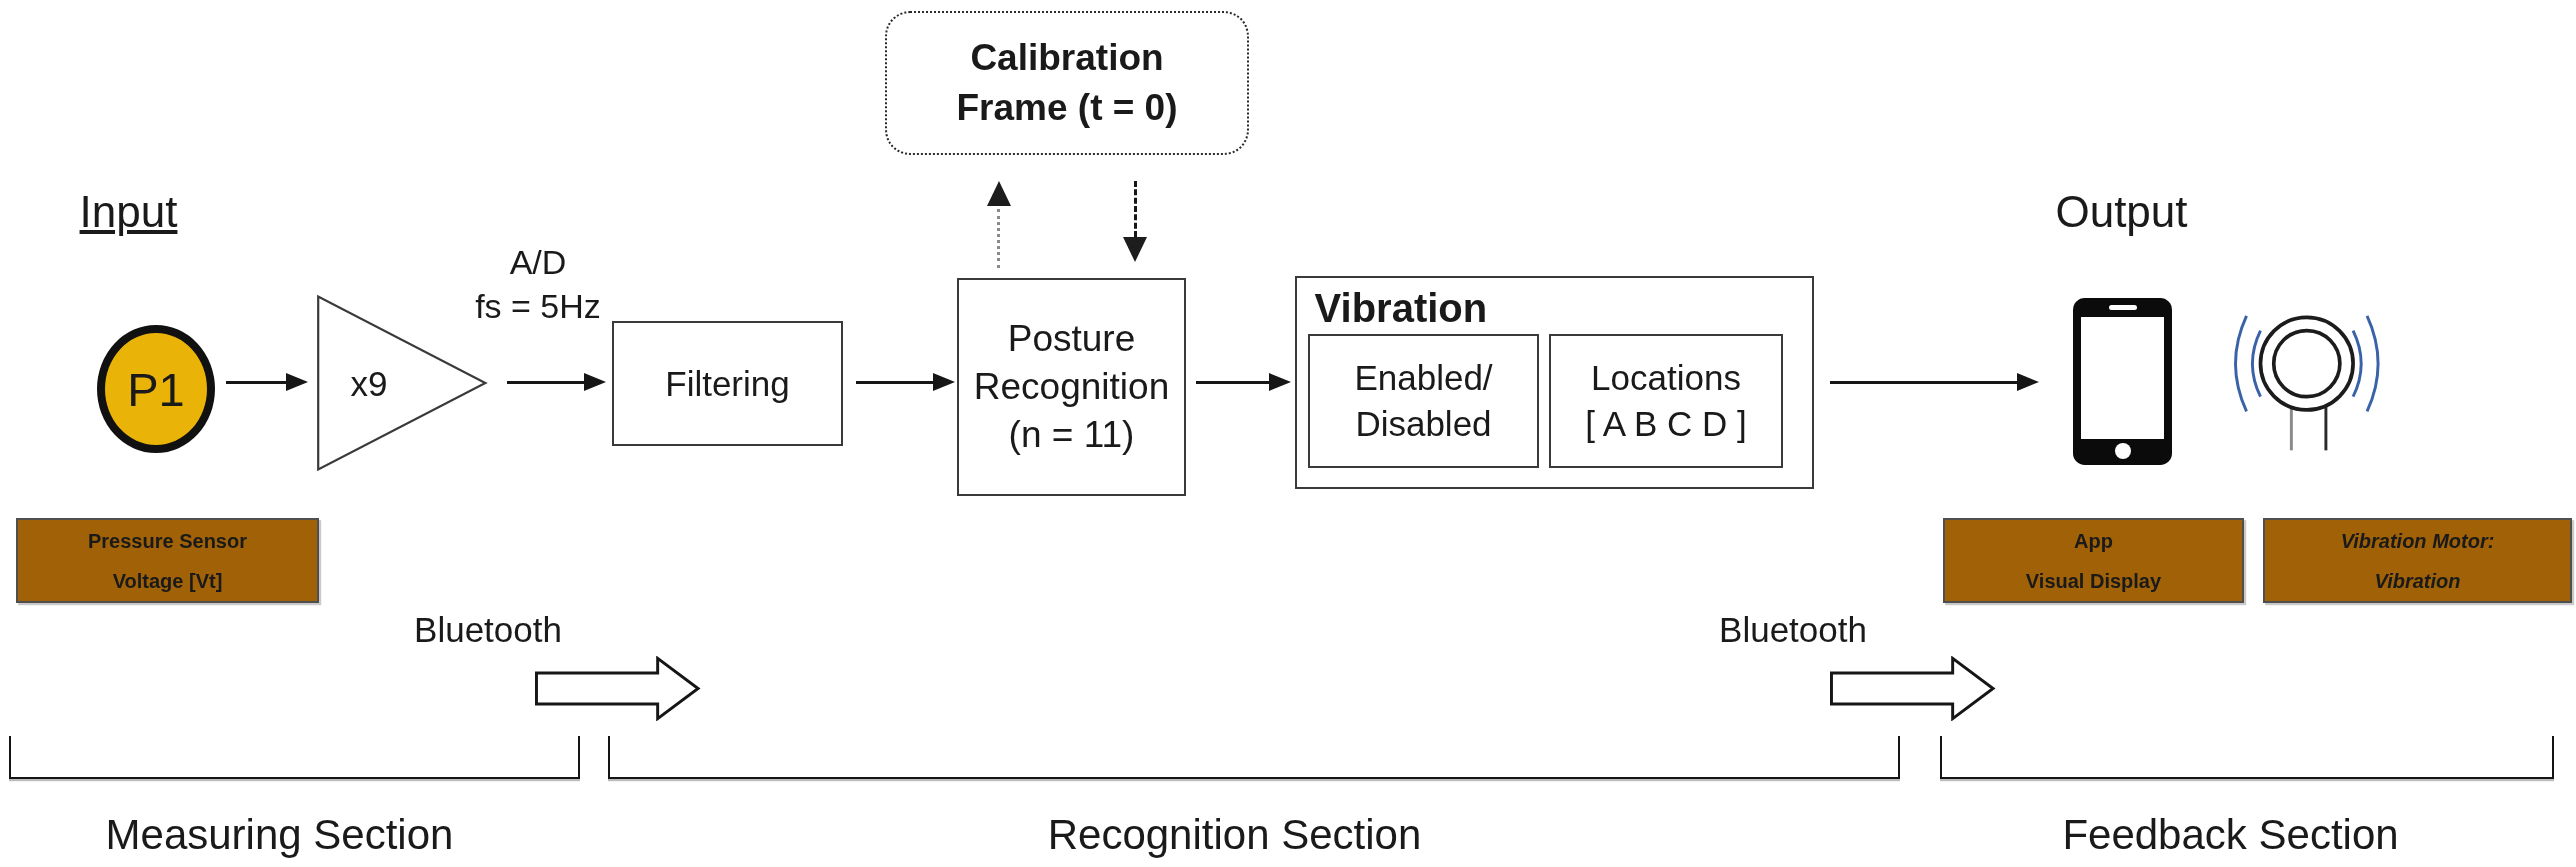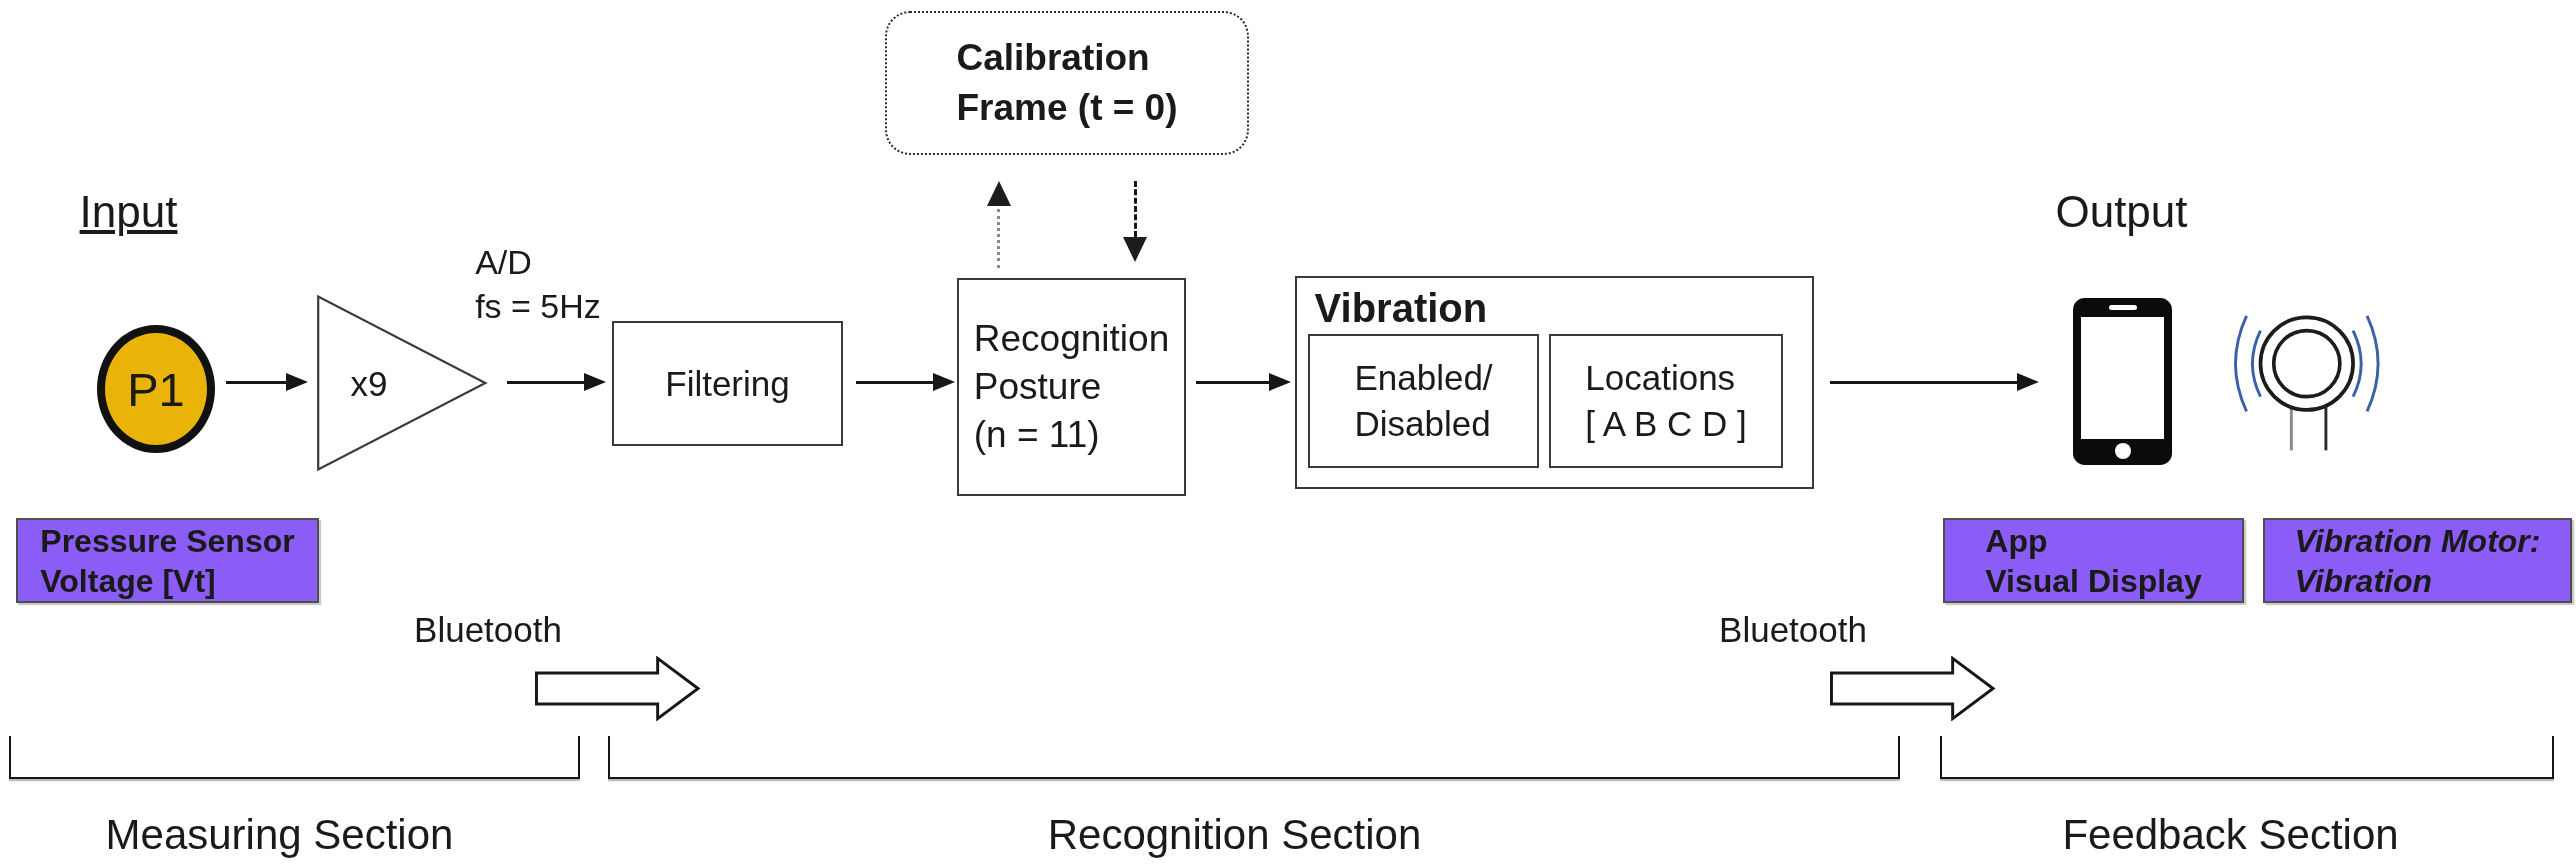--- a/index.html
+++ b/index.html
@@ -1,27 +1,27 @@
 <!DOCTYPE html>
 <html style="font-size:11.8px"><head>
 <meta charset="utf-8">
 <style>
   html,body { margin:0; padding:0; background:#ffffff; }
   body { font-family:"Liberation Sans", sans-serif; color:#1a1a1a; }
   #diagram { position:relative; width:2576px; height:868px; background:#ffffff; overflow:hidden; }
   .abs { position:absolute; }
-  .ctr { display:flex; align-items:center; justify-content:center; }
+  .ctr { display:flex; align-items:center; justify-content:center; text-align:center; }
   .box { background:#ffffff; border:2.2px solid #3a3a3a; box-sizing:border-box; }
   .t48 { font-size:35px; line-height:46px; }
   .t50 { font-size:37px; line-height:48px; }
   .t46 { font-size:34px; line-height:44px;margin-top:32px; }
   .t60 { font-size:44px; }
   .bold { font-weight:bold; }
   .ital { }
-  .caption { background:#8b5cf6; border:2.9px solid #4f4f4f; box-shadow:2.2px 2.2px 0 #c9c9c9; box-sizing:border-box; font-weight:bold; font-size:32px; line-height:40px; }
+  .caption { background:#a16207; border:2.9px solid #4f4f4f; box-shadow:2.2px 2.2px 0 #c9c9c9; box-sizing:border-box; font-weight:bold; font-size:20px; line-height:40px; }
   .harrow { height:2.9px; background:#161616; }
   .harrow::after { content:""; position:absolute; right:-22px; top:50%; transform:translateY(-50%); width:0; height:0;
                    border-left:22px solid #161616; border-top:9.6px solid transparent; border-bottom:9.6px solid transparent; }
   .vdotted { width:0; border-left:3.7px dotted #8a8a8a; }
   .vdashed { width:0; border-left:3.7px dashed #161616; }
   .tri-up   { width:0; height:0; border-left:12.5px solid transparent; border-right:12.5px solid transparent; border-bottom:25px solid #1d1d1d; }
   .tri-down { width:0; height:0; border-left:12.5px solid transparent; border-right:12.5px solid transparent; border-top:25px solid #1d1d1d; }
   .calibration { border:2.2px dotted #2a2a2a; border-radius:25px; background:#fff; box-sizing:border-box; font-weight:bold; font-size:37px; line-height:50px; }
   .bracket { border-left:2.9px solid #141414; border-right:2.9px solid #141414; border-bottom:2.9px solid #141414; box-shadow:0 2.2px 0 #bcbcbc; box-sizing:border-box; }
   .seclabel { font-size:42px; }
@@ -69,22 +69,22 @@
   <div class="abs harrow" style="left:507px; top:381px; width:77px;"></div>
 
   <div class="abs ctr box t48" style="left:612px; top:321px; width:231px; height:125px;">
     <span>Filtering</span>
   </div>
 
   <div class="abs harrow" style="left:856px; top:381px; width:77px;"></div>
 
   <div class="abs ctr box t50" style="left:957px; top:278px; width:229px; height:218px;">
     <div>
+      <div>Posture</div>
       <div>Recognition</div>
-      <div>Posture</div>
       <div>(n = 11)</div>
     </div>
   </div>
 
   <div class="abs harrow" style="left:1196px; top:381px; width:73px;"></div>
 
   <div class="abs box" style="left:1295px; top:276px; width:519px; height:213px; border-width:2.9px;">
     <div class="abs bold" style="left:17.6px; top:7.3px; font-size:40px; line-height:47px;">Vibration</div>
     <div class="abs ctr box t48" style="left:11px; top:56px; width:231px; height:134px; border-width:2.9px;">
       <div>

